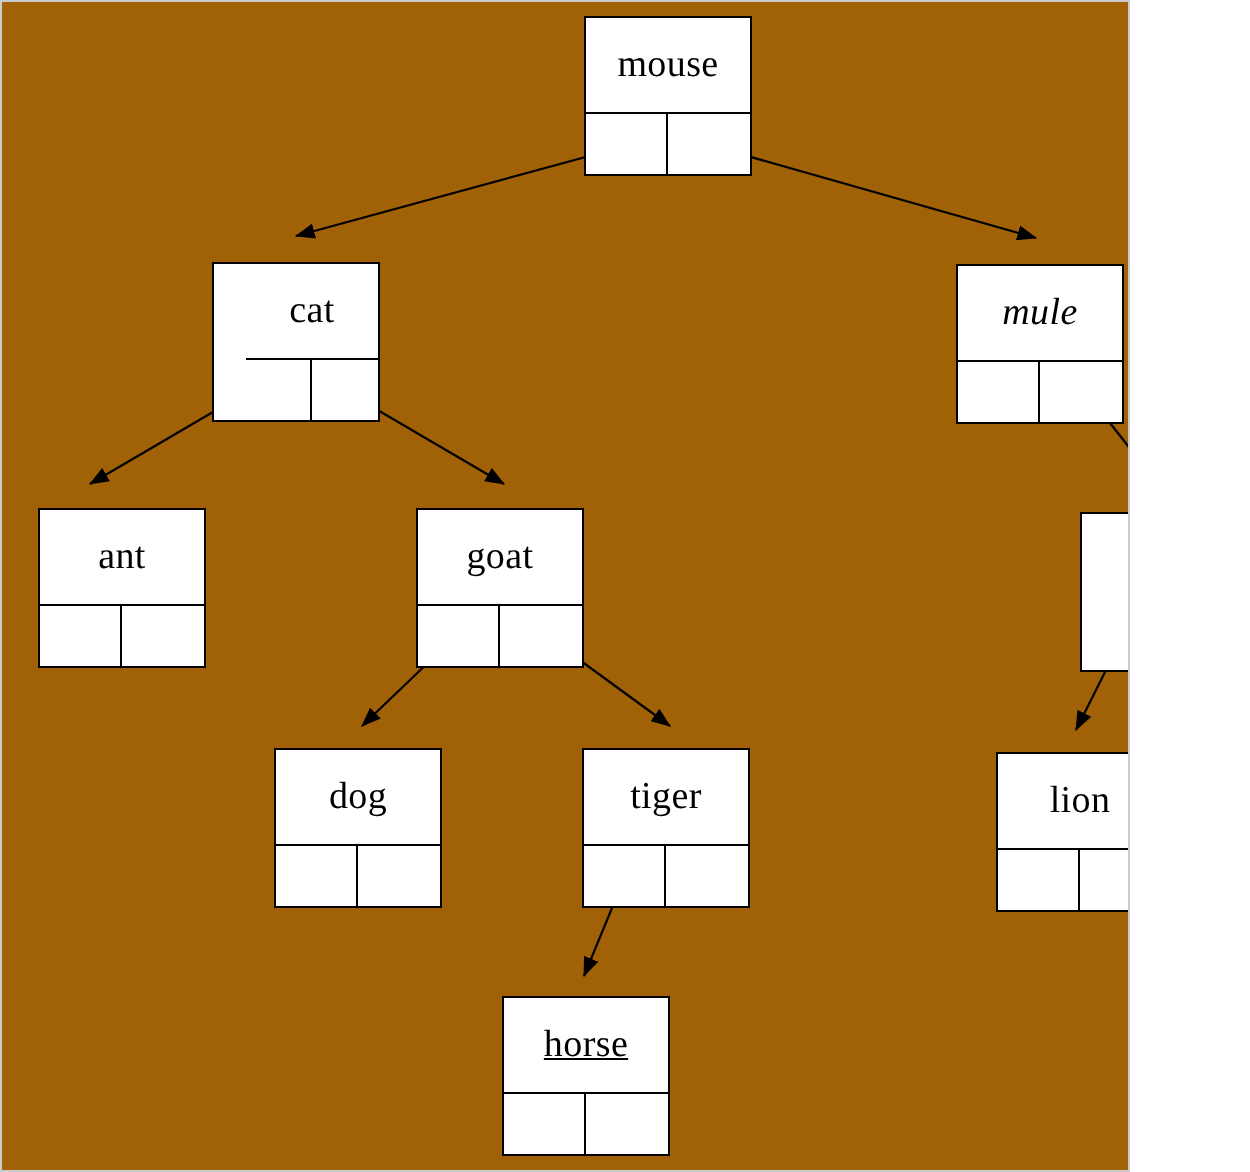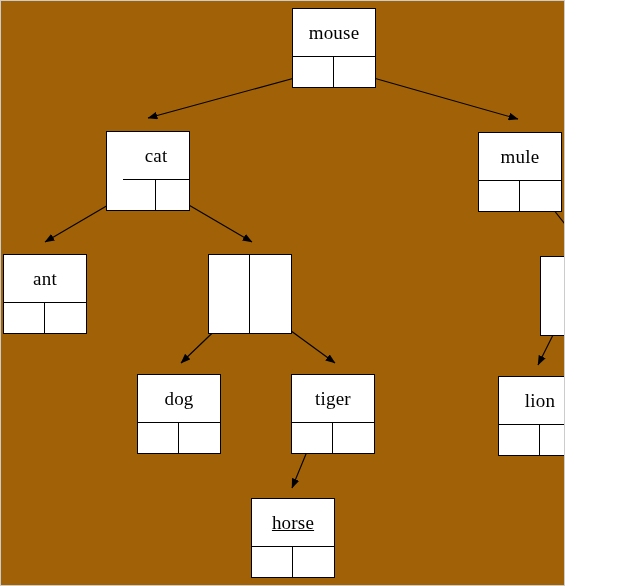--- a/index.html
+++ b/index.html
@@ -92,34 +92,35 @@
         </div>
       </div>
       <div class="node" style="left: 105px; top: 130px; width: 84px; height: 80px; padding-left: 16px;">
         <div class="node-label" style="height: 48px;">cat</div>
         <div class="node-cells">
           <div class="cell left"></div>
           <div class="cell right"></div>
         </div>
       </div>
       <div class="node" style="left: 477px; top: 131px; width: 84px; height: 80px;">
-        <div class="node-label" style="height: 48px;">mule</div>
+        <div class="node-label" style="height: 48px; font-style: italic;">mule</div>
         <div class="node-cells">
           <div class="cell left"></div>
           <div class="cell right"></div>
         </div>
       </div>
-      <div class="node" style="left: 2px; top: 253px; width: 84px; height: 80px;">
+      <div class="node" style="left: 18px; top: 253px; width: 84px; height: 80px;">
         <div class="node-label" style="height: 48px;">ant</div>
         <div class="node-cells">
           <div class="cell left"></div>
           <div class="cell right"></div>
         </div>
       </div>
       <div class="node" style="left: 207px; top: 253px; width: 84px; height: 80px;">
+        <div class="node-label" style="height: 48px;">goat</div>
         <div class="node-cells">
           <div class="cell left"></div>
           <div class="cell right"></div>
         </div>
       </div>
       <div class="node" style="left: 539px; top: 255px; width: 84px; height: 80px;">
         <div class="node-cells">
           <div class="cell left"></div>
           <div class="cell right"></div>
         </div>

